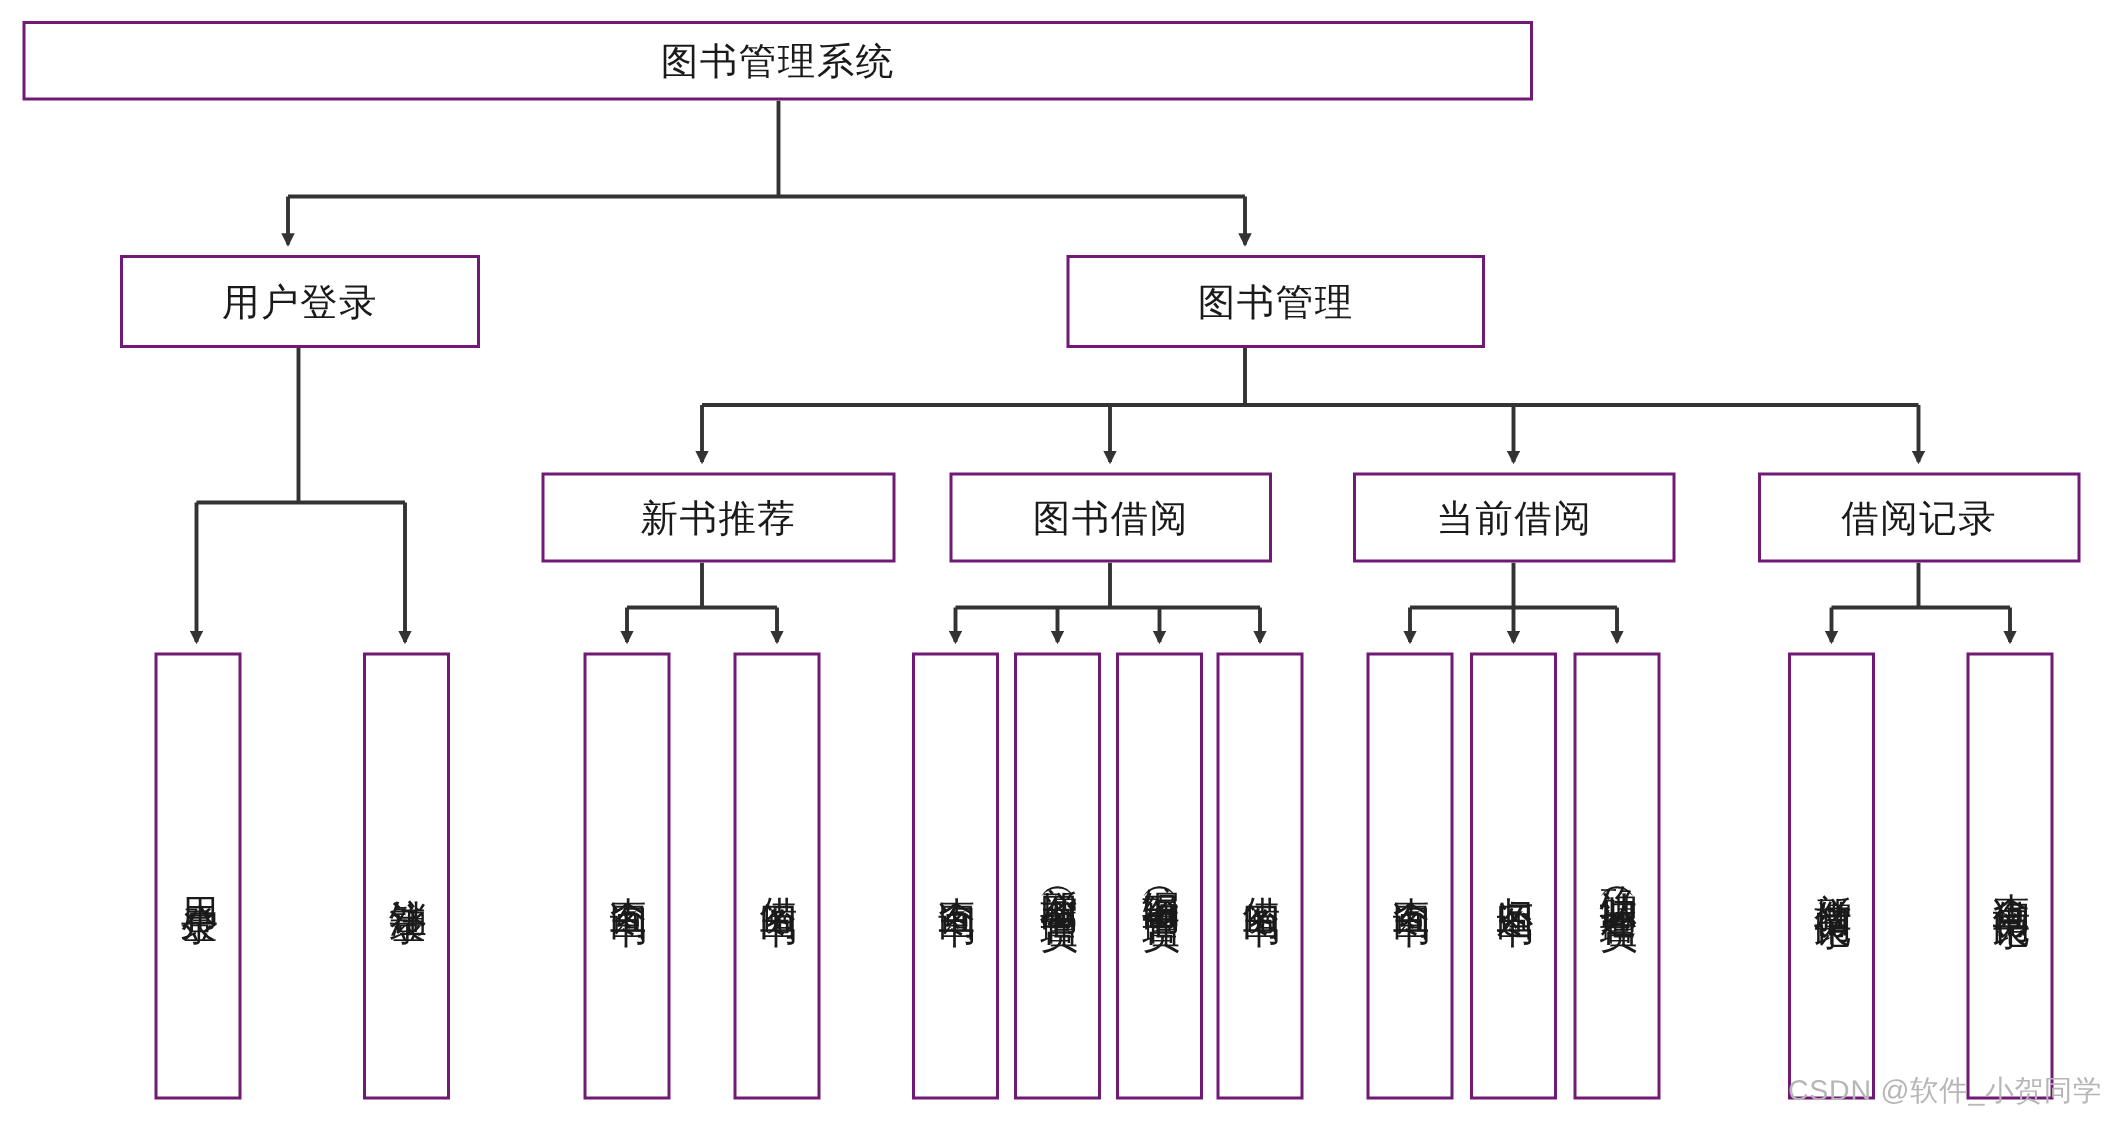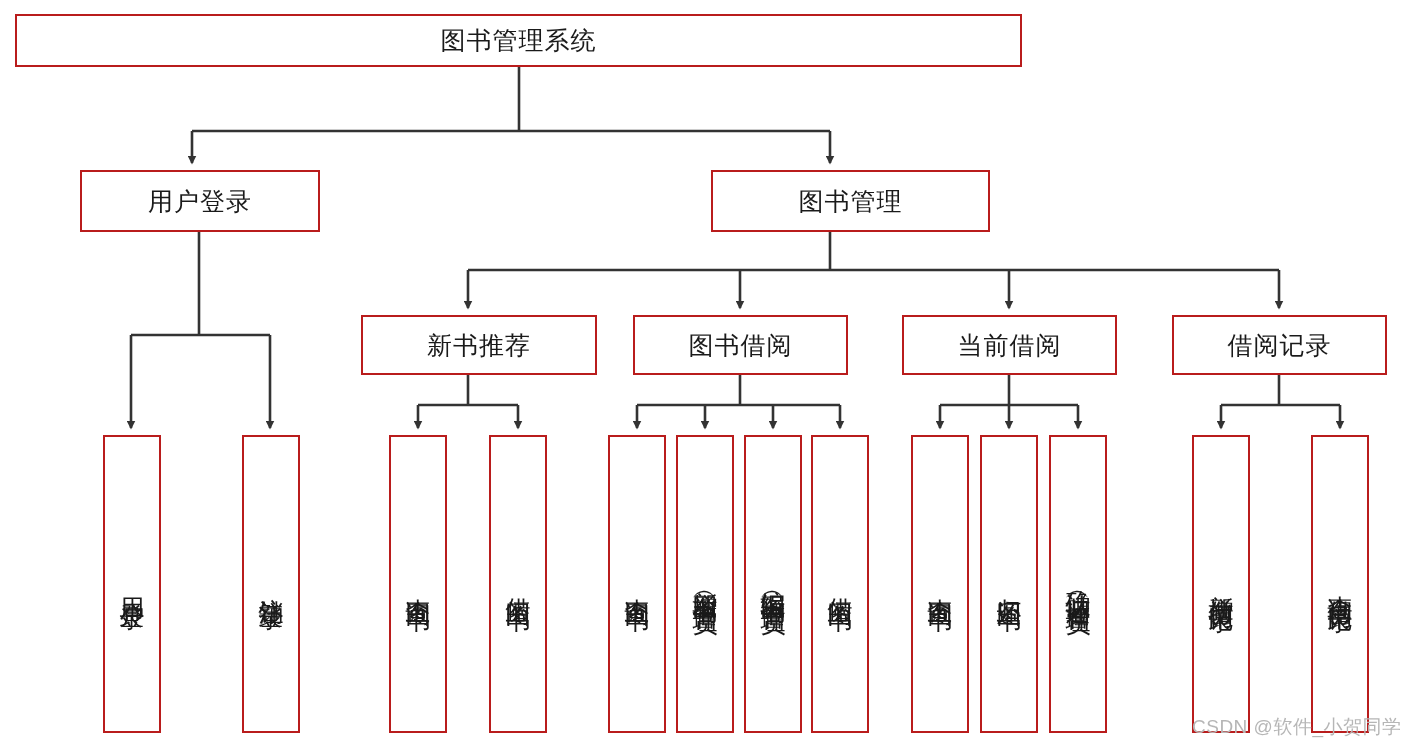--- a/index.html
+++ b/index.html
@@ -21,21 +21,21 @@
     position: absolute;
     left: 0;
     top: 0;
     width: 1405px;
     height: 747px;
     pointer-events: none;
   }
   .node {
     position: absolute;
     box-sizing: border-box;
-    border: 2px solid #b91c1c;
+    border: 2px solid #701a75;
     background: #ffffff;
     display: flex;
     align-items: center;
     justify-content: center;
     color: #1a1a1a;
   }
   .node.horiz {
     font-size: 25px;
     letter-spacing: 1px;
   }

